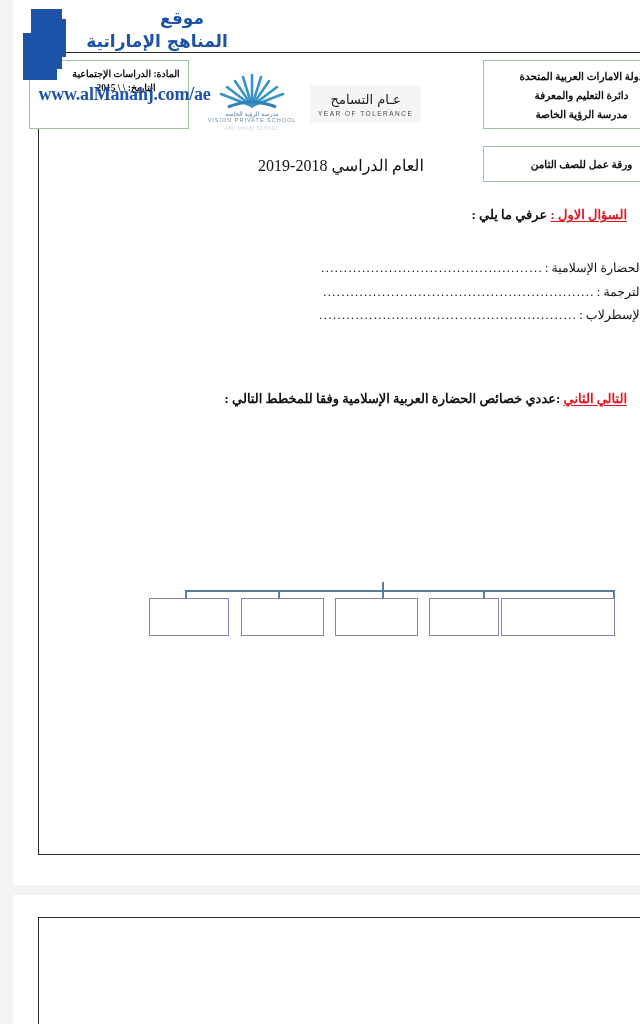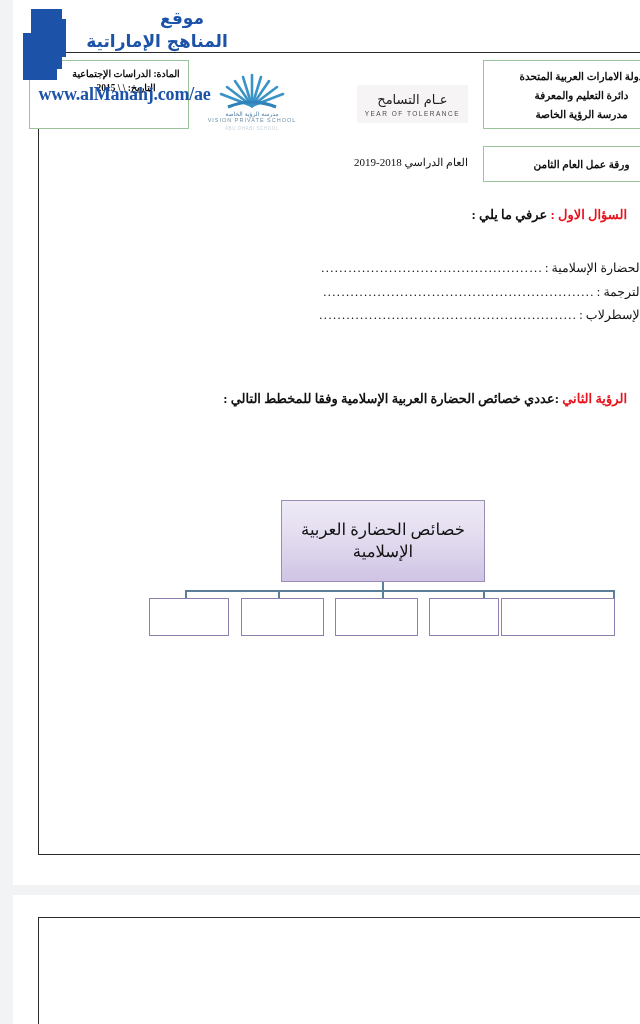--- a/index.html
+++ b/index.html
@@ -99,21 +99,21 @@
     position: absolute;
     left: 185px; top: 0;
     width: 270px; height: 132px;
   }
   .logo-row {
     position: absolute;
     left: 0; top: 8px;
     width: 270px; height: 72px;
     display: flex;
     align-items: center;
-    justify-content: space-between;
+    justify-content: flex-end;
     gap: 4px;
   }
   .tolerance {
     background: #f6f4f4;
     padding: 8px 8px 6px 8px;
     text-align: center;
   }
   .tolerance .ar {
     font-family: "DejaVu Sans", sans-serif;
     font-size: 13px;
@@ -150,44 +150,45 @@
   .logo-faint {
     font-family: "Liberation Sans", sans-serif;
     font-size: 4.5px;
     color: #c9d3dc;
     text-align: center;
     letter-spacing: .6px;
     margin-top: 3px;
   }
   .year-line {
     position: absolute;
-    left: 0; top: 96px;
+    left: 8px; top: 96px;
     width: 270px;
-    text-align: right;
-    font-size: 11px;
+    text-align: center;
+    font-size: 16px;
     color: #111;
   }
 
   
   .q-block {
     position: absolute;
     right: 10px;
     width: 580px;
     color: #111;
   }
   .q1 { top: 206px; }
   .q-head {
     font-size: 13px;
     line-height: 1.45;
     text-align: right;
     padding-right: 16px;
   }
   .q-label {
     color: #e8121c;
     font-weight: bold;
+    text-decoration: underline;
     text-decoration-color: #e8121c;
     text-underline-offset: 2px;
   }
   .q-text { font-weight: bold; }
 
   .answer-lines {
     position: absolute;
     top: 262px;
     right: 10px;
     width: 560px;
@@ -297,21 +298,21 @@
 
     <div class="header-table">
 
       <div class="hcell hcell-right-top">
         <div>دولة الامارات العربية المتحدة</div>
         <div>دائرة التعليم والمعرفة</div>
         <div>مدرسة الرؤية الخاصة</div>
       </div>
 
       <div class="hcell hcell-right-bottom">
-        <div>ورقة عمل العام الثامن</div>
+        <div>ورقة عمل للصف الثامن</div>
       </div>
 
       <div class="hcell hcell-left-top">
         <div class="row">المادة: الدراسات الإجتماعية</div>
         <div class="row">التاريخ:  \     \  2015</div>
       </div>
 
 
       <div class="center-block">
         <div class="logo-row">
@@ -369,30 +370,27 @@
 
       <div class="ans-line">
         <span class="ans-label">الإسطرلاب :</span>
         <span class="ans-dots">.........................................................</span>
       </div>
 
     </div>
 
     <div class="q-block q2">
       <div class="q-head">
-        <span class="q-label">الرؤية الثاني</span>
+        <span class="q-label">التالي الثاني</span>
         <span class="q-text">:عددي خصائص الحضارة العربية الإسلامية وفقا للمخطط التالي :</span>
       </div>
     </div>
 
     <div class="org">
 
-      <div class="org-root">
-        <span>خصائص الحضارة العربية الإسلامية</span>
-      </div>
 
       <div class="connector conn-stem"></div>
       <div class="connector conn-bus"></div>
 
       <div class="connector conn-drop" style="left:172px;"></div>
       <div class="connector conn-drop" style="left:265px;"></div>
       <div class="connector conn-drop" style="left:369px;"></div>
       <div class="connector conn-drop" style="left:470px;"></div>
       <div class="connector conn-drop" style="left:600px;"></div>
 

